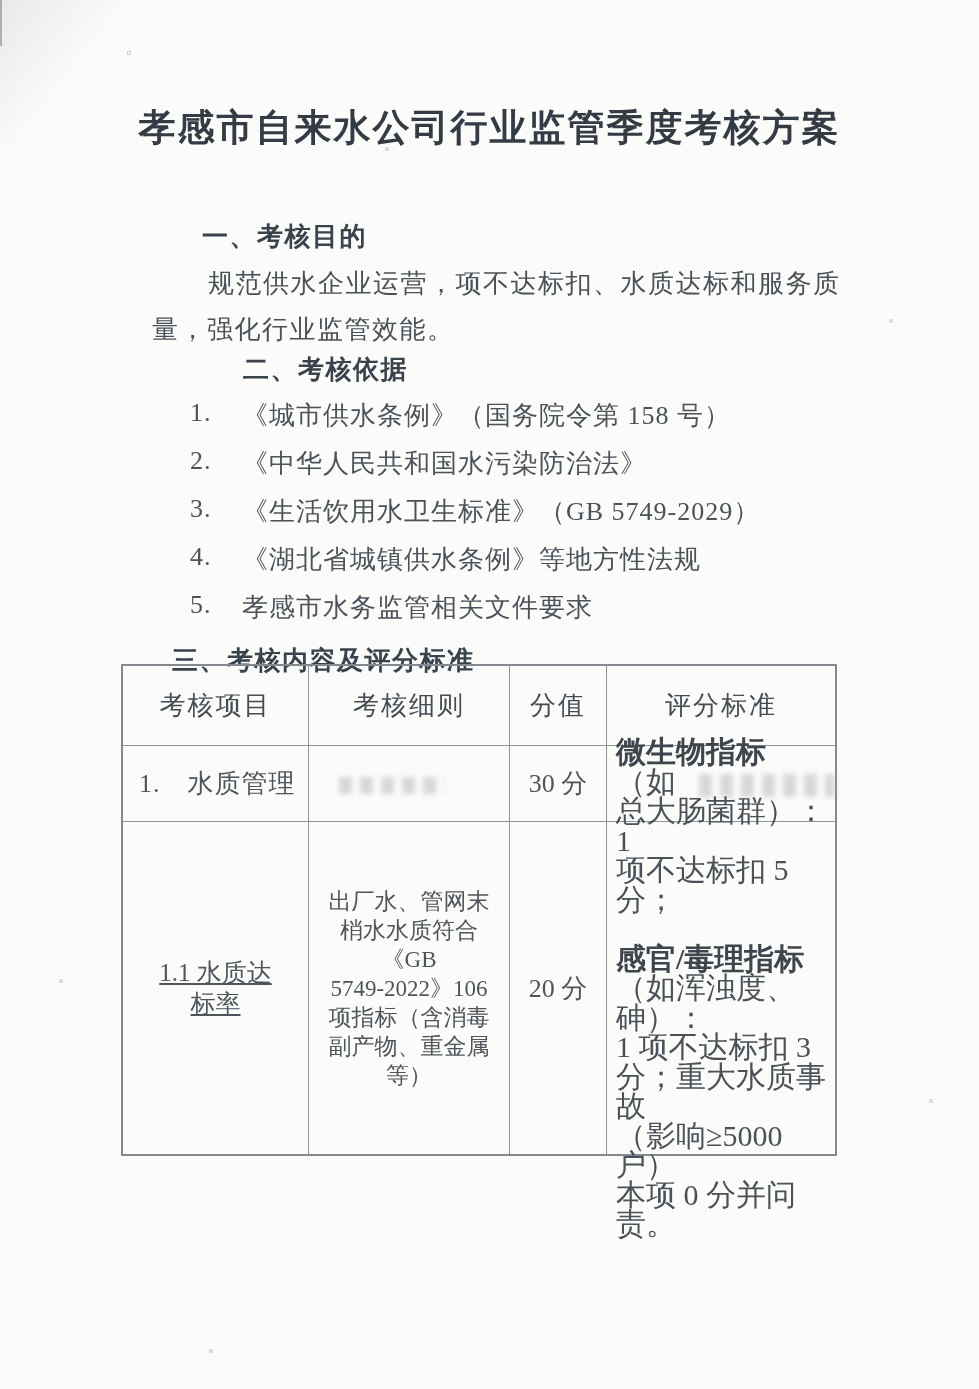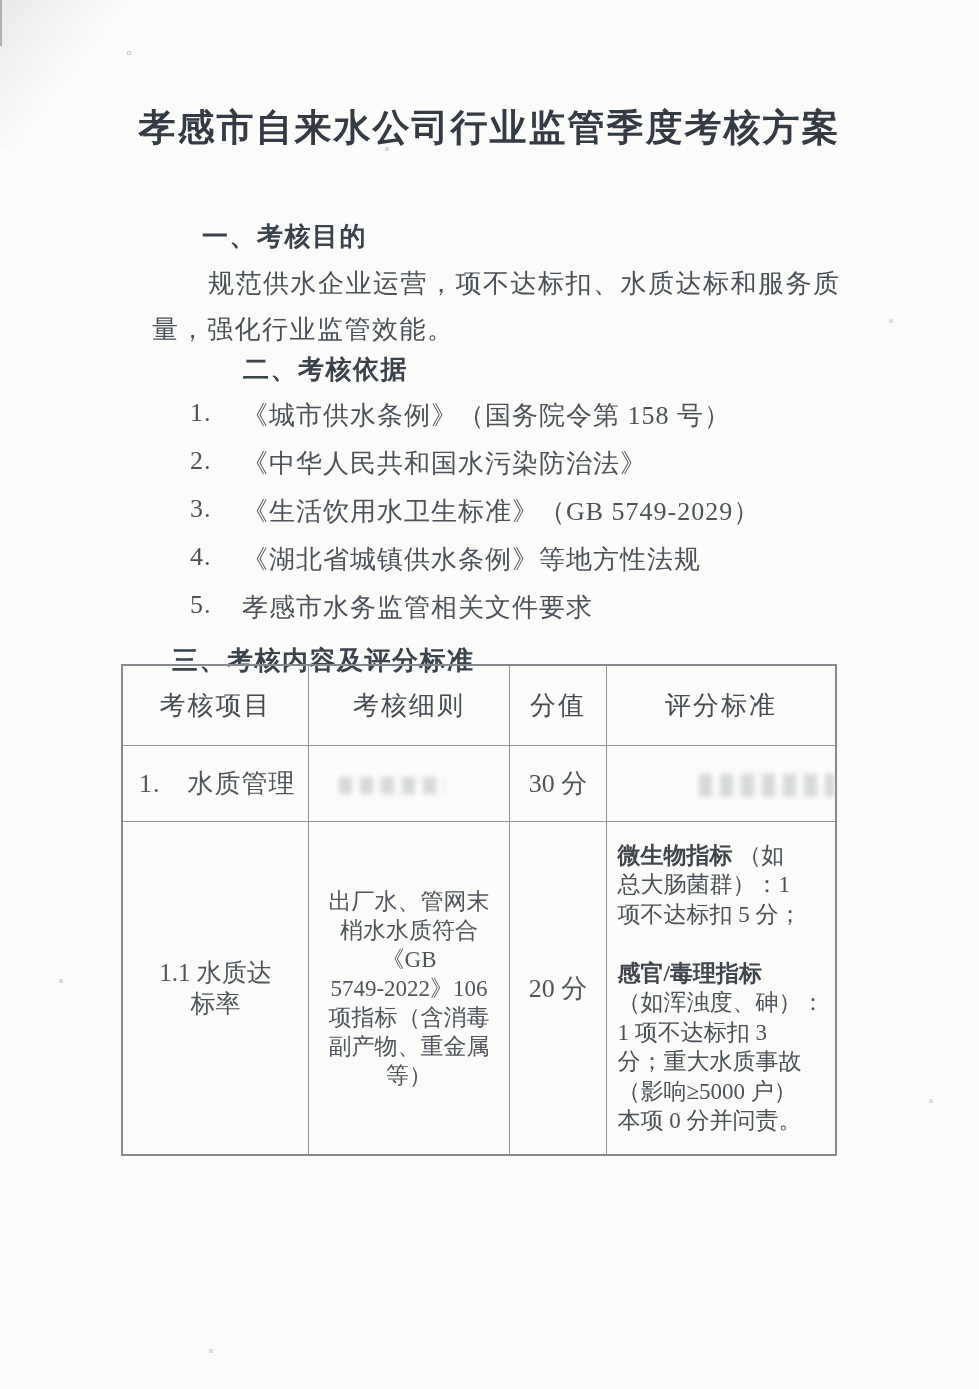--- a/index.html
+++ b/index.html
@@ -92,24 +92,24 @@
     box-sizing:border-box;
   }
   .cell.last-col{border-right:none;}
   .cell.last-row{border-bottom:none;}
   .cell.head{letter-spacing:2px;color:#454c54;}
   .cell.item-cell{justify-content:flex-start;padding-left:16px;letter-spacing:1px;}
   .cell .centered-multiline{
     white-space:pre-line;text-align:center;display:block;
   }
   .cell.detail-cell{font-size:23px;line-height:29px;}
-  .cell.item2-cell{font-size:25px;line-height:31px;padding-left:0;}
+  .cell.item2-cell{font-size:25px;line-height:31px;padding-left:0;text-decoration:underline;}
   .crit{
     display:block;white-space:pre-line;
-    font-size:23px;line-height:29.5px;
+    font-size:30px;line-height:29.5px;
     padding:0 9px;
     text-align:left;
     color:#4a5158;
   }
   .crit p{margin:0;}
   .crit .lead{font-weight:bold;color:#3e454d;}
 
   .ghost{
     position:absolute;
     filter:blur(2.5px);

